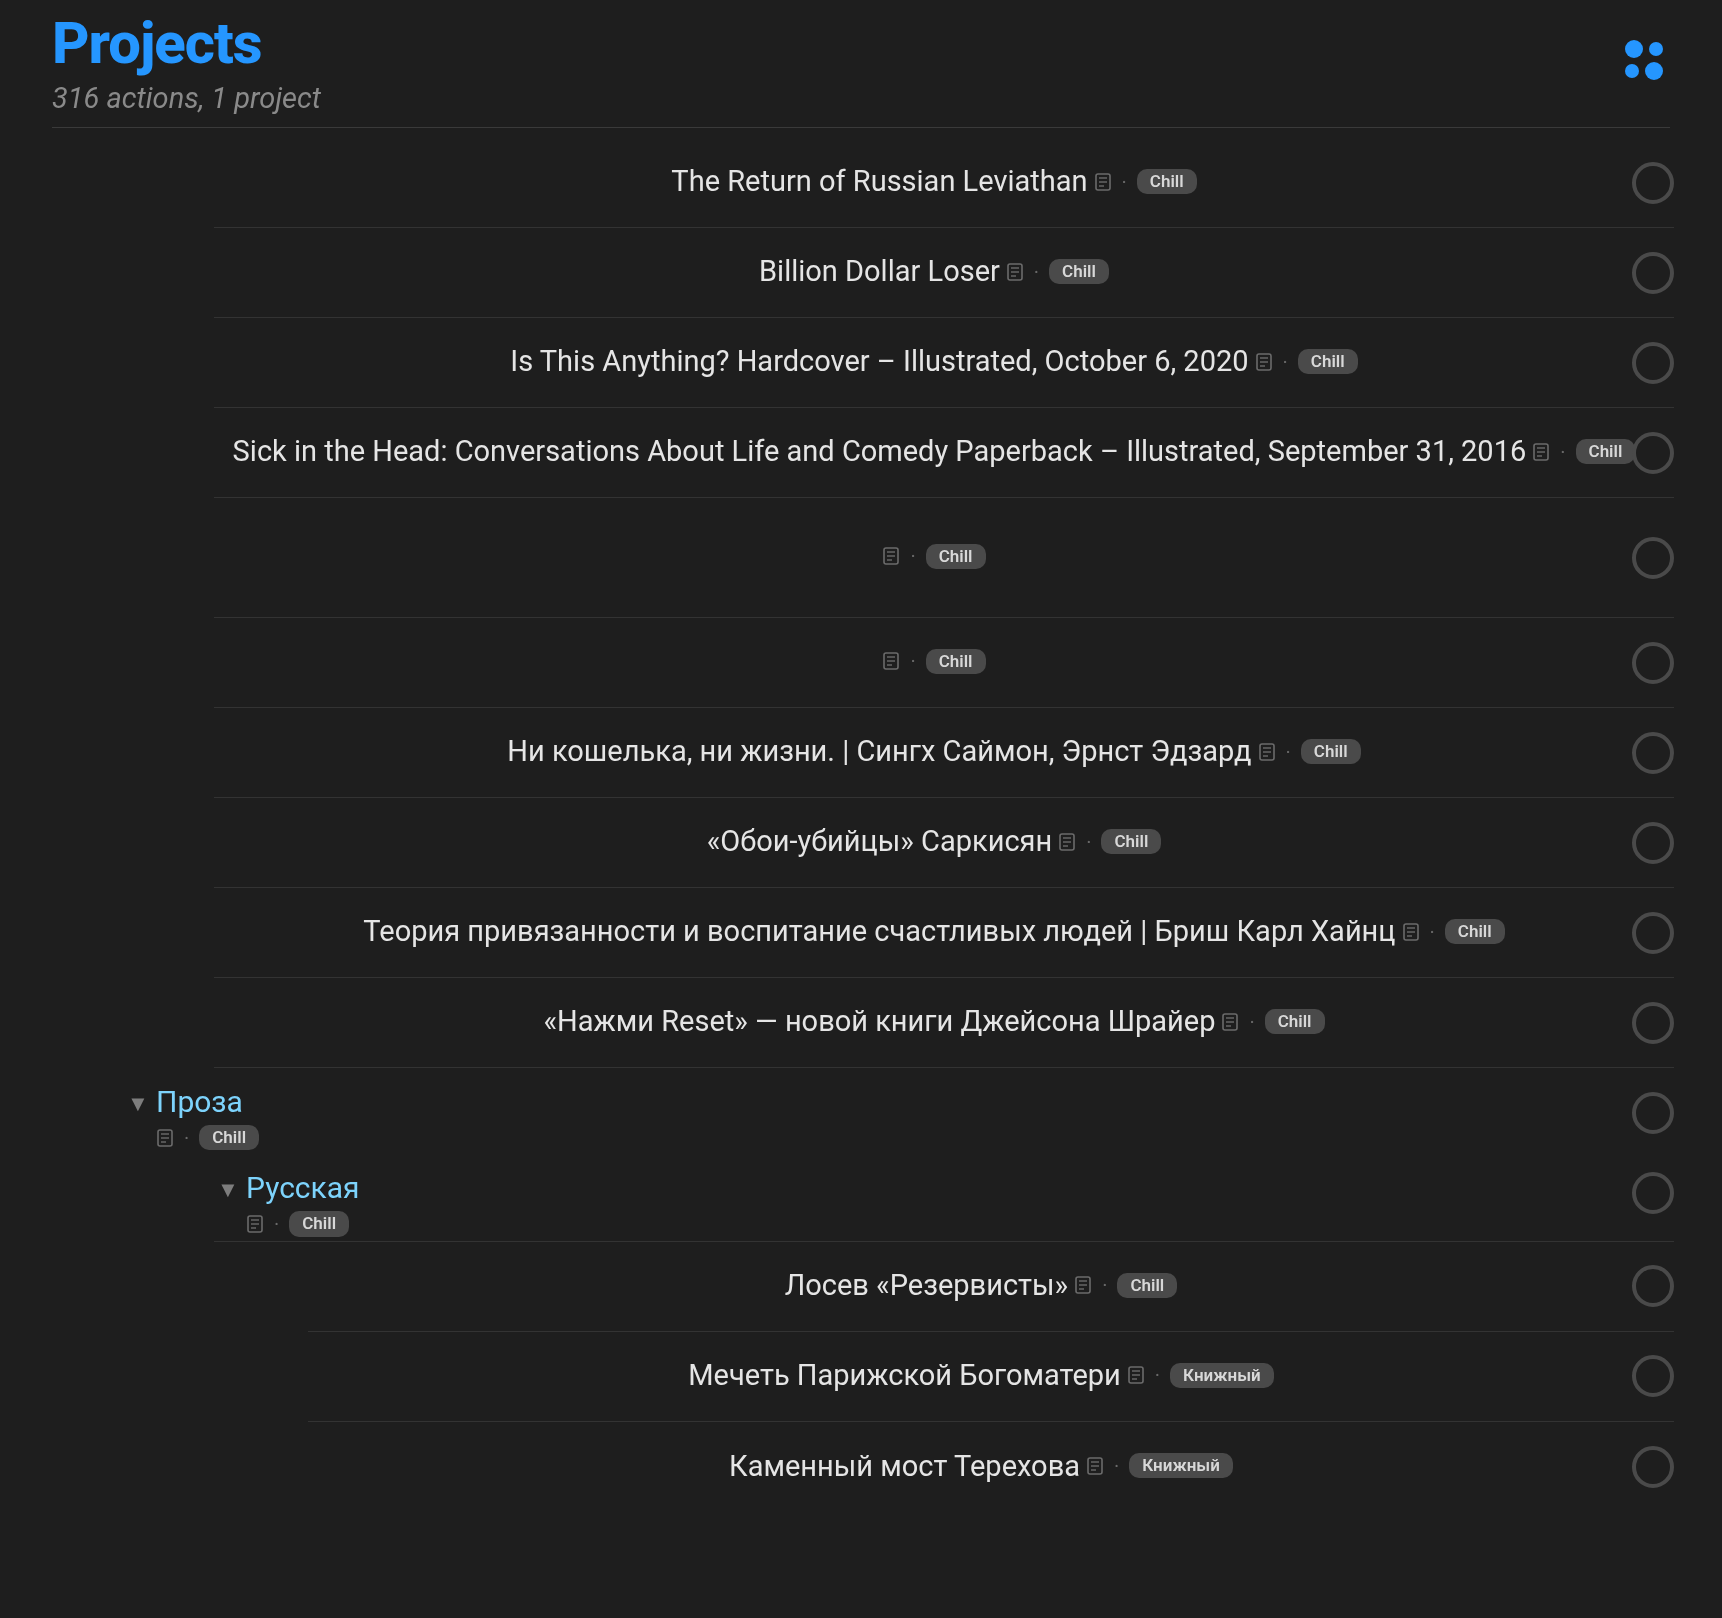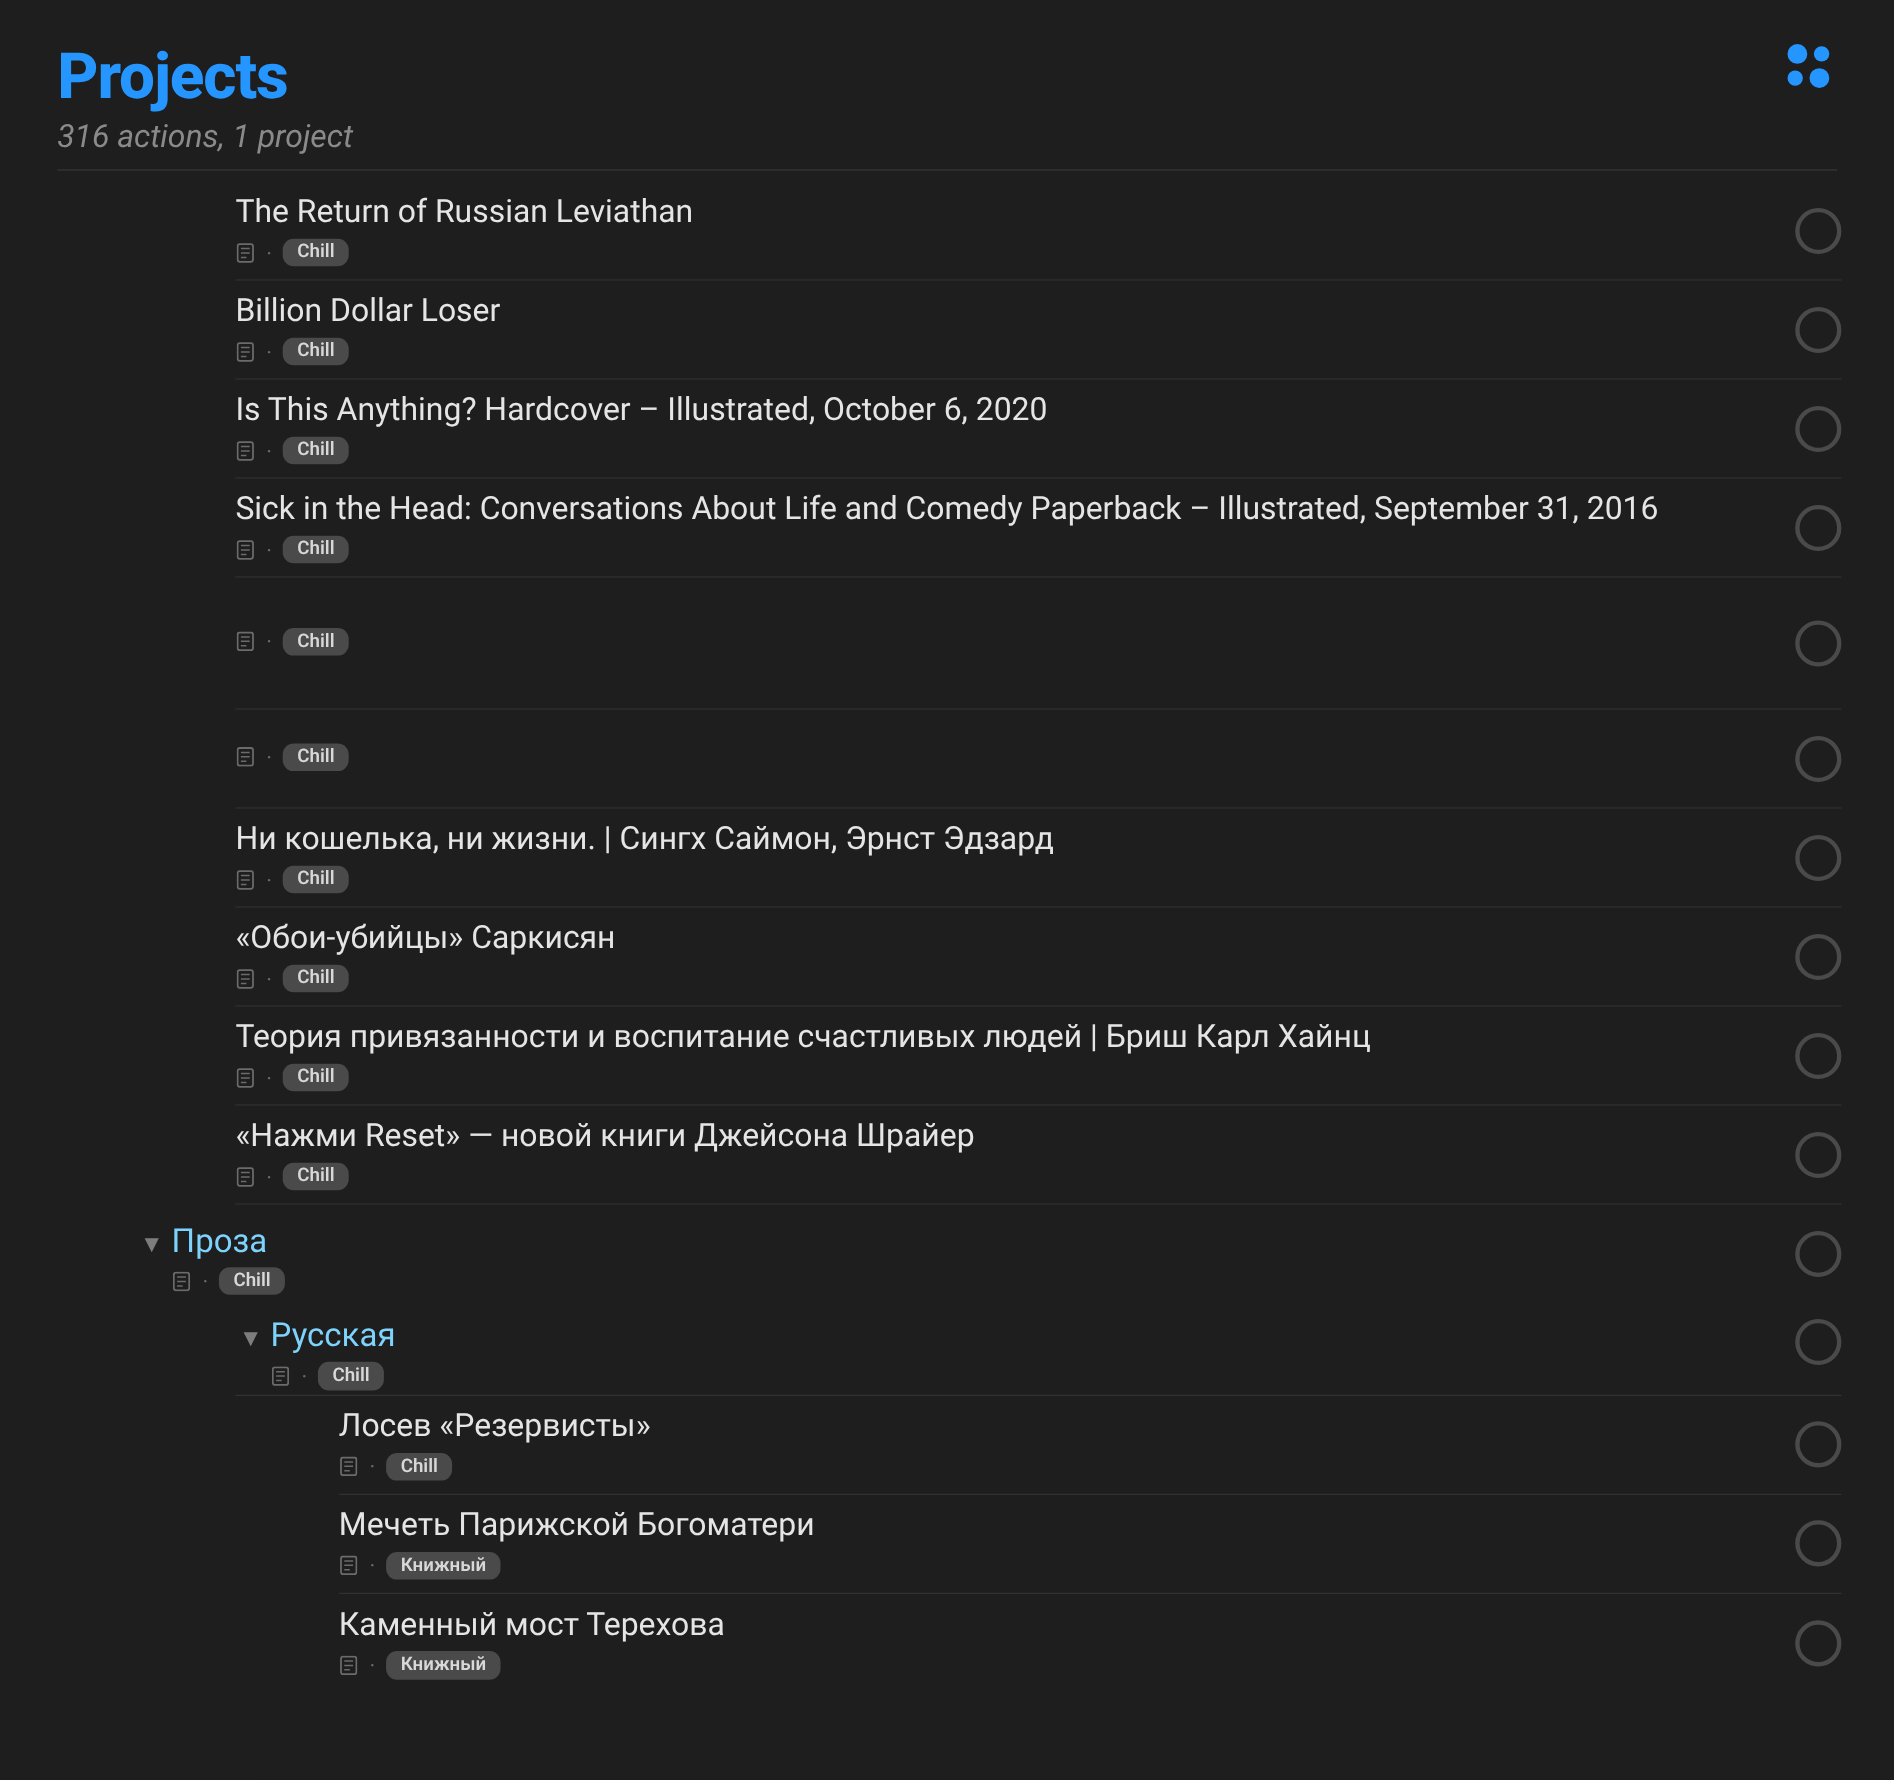--- a/index.html
+++ b/index.html
@@ -12,21 +12,21 @@
     overflow: hidden;
   }
 
   .page {
     width: 100%;
     height: 100%;
     position: relative;
   }
 
   .header {
-    padding: 36px 52px 10px 52px;
+    padding: 9px 52px 10px 52px;
     position: relative;
   }
 
   .title {
     font-size: 58px;
     font-weight: 800;
     color: #2596ff;
     letter-spacing: -1px;
   }
 
@@ -126,21 +126,20 @@
     display:flex;
     align-items:center;
     gap:10px;
     margin-top:6px;
     margin-left: 32px;
   }
 
   .content {
     flex: 1 1 auto;
     display: flex;
-    flex-direction: column;
     justify-content: center;
     gap: 6px;
     padding-right: 20px;
   }
 
   .task-title {
     font-size: 29px;
     color: #e5e5e5;
     line-height: 1.25;
     font-weight: 400;

